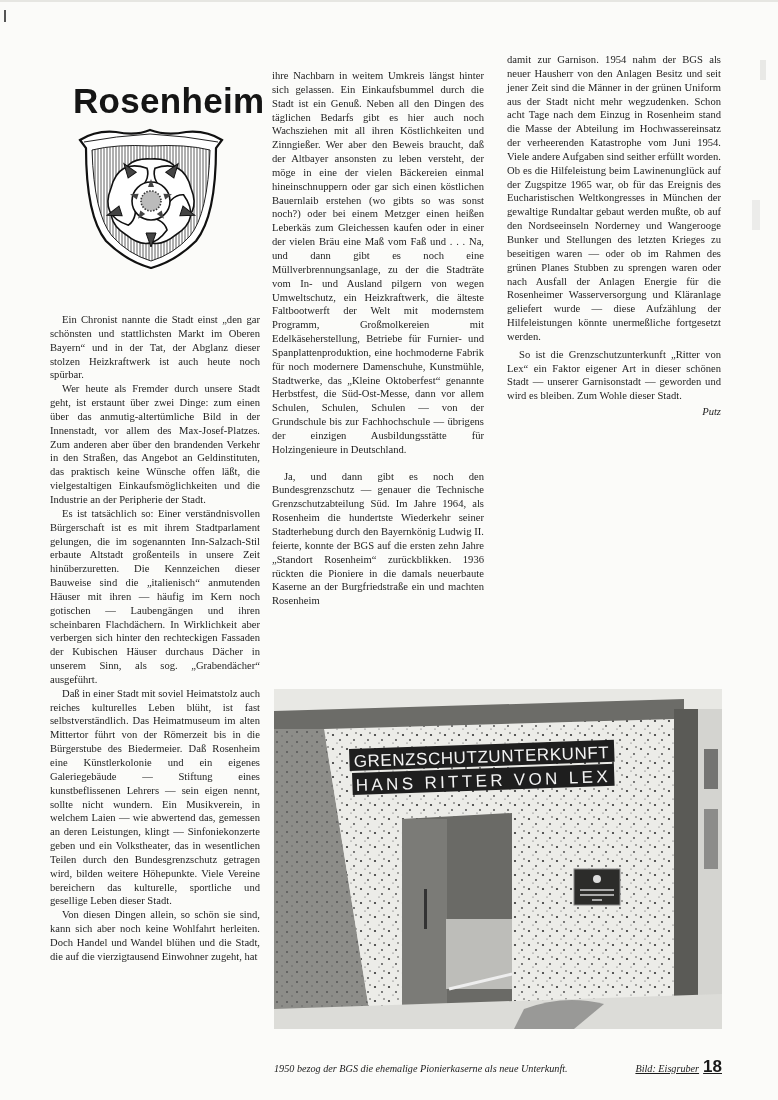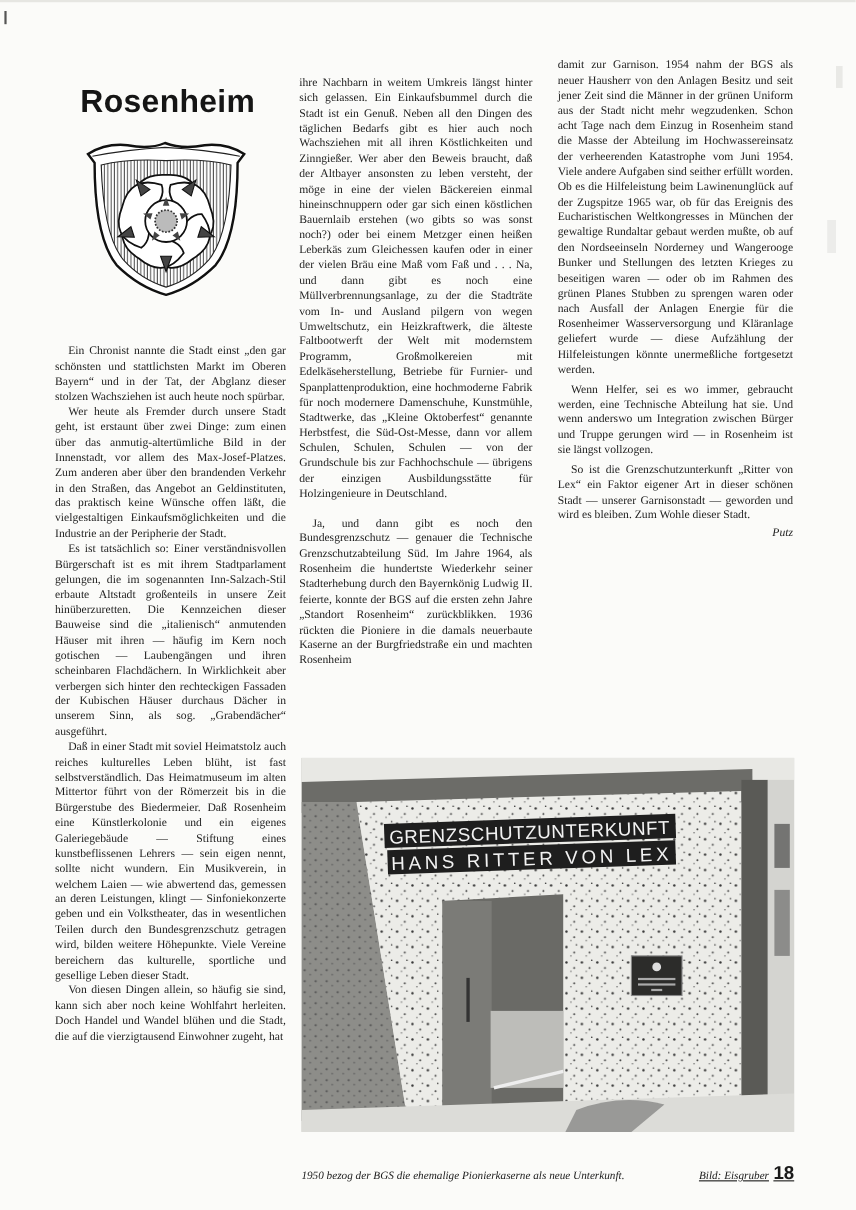--- a/index.html
+++ b/index.html
@@ -5,21 +5,21 @@
   html, body { margin:0; padding:0; }
   body {
     width:778px; height:1100px; background:#fbfbf9; position:relative; overflow:hidden;
     color:#1d1d1d;
     font-family:"DejaVu Serif", "Liberation Serif", serif;
   }
   .page-speck { position:absolute; background:#d8d8d4; }
   .title {
     position:absolute; left:73px; top:58px;
     font-family:"Liberation Sans", "DejaVu Sans", sans-serif;
-    font-weight:bold; font-size:29px; letter-spacing:0.3px; color:#151515;
+    font-weight:bold; font-size:35px; letter-spacing:0.3px; color:#151515;
   }
   .crest { position:absolute; left:76px; top:126px; width:150px; height:143px; }
   .col {
     position:absolute; font-size:10.6px; line-height:13.85px; text-align:justify;
     hyphens:manual; font-family:"Liberation Serif", "DejaVu Serif", serif;
   }
   .col p { margin:0; text-indent:12px; }
   .col p.noind { text-indent:0; }
   .col p.gap { margin-top:13px; }
   .col p.gap-s { margin-top:4px; }
@@ -81,35 +81,34 @@
       <path d="M0,-22 L3,-14 L-3,-14 Z" transform="rotate(72)"></path>
       <path d="M0,-22 L3,-14 L-3,-14 Z" transform="rotate(144)"></path>
       <path d="M0,-22 L3,-14 L-3,-14 Z" transform="rotate(216)"></path>
       <path d="M0,-22 L3,-14 L-3,-14 Z" transform="rotate(288)"></path>
     </g>
     <circle r="10" fill="#bbb" stroke="#333" stroke-dasharray="1.5 1.5"></circle>
   </g>
 </svg>
 
 <div class="col" id="col1">
-  <p>Ein Chronist nannte die Stadt einst „den gar schönsten und stattlichsten Markt im Oberen Bayern“ und in der Tat, der Abglanz dieser stolzen Wachsziehen ist auch heute noch spürbar.</p>
+  <p>Ein Chronist nannte die Stadt einst „den gar schönsten und stattlichsten Markt im Oberen Bayern“ und in der Tat, der Abglanz dieser stolzen Heizkraftwerk ist auch heute noch spürbar.</p>
   <p>Wer heute als Fremder durch unsere Stadt geht, ist erstaunt über zwei Dinge: zum einen über das anmutig-altertümliche Bild in der Innenstadt, vor allem des Max-Josef-Platzes. Zum anderen aber über den brandenden Verkehr in den Straßen, das Angebot an Geldinstituten, das praktisch keine Wünsche offen läßt, die vielgestaltigen Einkaufsmöglichkeiten und die Industrie an der Peripherie der Stadt.</p>
   <p>Es ist tatsächlich so: Einer verständnisvollen Bürgerschaft ist es mit ihrem Stadtparlament gelungen, die im sogenannten Inn-Salzach-Stil erbaute Altstadt großenteils in unsere Zeit hinüberzuretten. Die Kennzeichen dieser Bauweise sind die „italienisch“ anmutenden Häuser mit ihren — häufig im Kern noch gotischen — Laubengängen und ihren scheinbaren Flachdächern. In Wirklichkeit aber verbergen sich hinter den rechteckigen Fassaden der Kubischen Häuser durchaus Dächer in unserem Sinn, als sog. „Grabendächer“ ausgeführt.</p>
   <p>Daß in einer Stadt mit soviel Heimatstolz auch reiches kulturelles Leben blüht, ist fast selbstverständlich. Das Heimatmuseum im alten Mittertor führt von der Römerzeit bis in die Bürgerstube des Biedermeier. Daß Rosenheim eine Künstlerkolonie und ein eigenes Galeriegebäude — Stiftung eines kunstbeflissenen Lehrers — sein eigen nennt, sollte nicht wundern. Ein Musikverein, in welchem Laien — wie abwertend das, gemessen an deren Leistungen, klingt — Sinfoniekonzerte geben und ein Volkstheater, das in wesentlichen Teilen durch den Bundesgrenzschutz getragen wird, bilden weitere Höhepunkte. Viele Vereine bereichern das kulturelle, sportliche und gesellige Leben dieser Stadt.</p>
-  <p>Von diesen Dingen allein, so häufig sie sind, kann sich aber noch keine Wohlfahrt herleiten. Doch Handel und Wandel blühen und die Stadt, die auf die vierzigtausend Einwohner zugeht, hat</p>
+  <p>Von diesen Dingen allein, so schön sie sind, kann sich aber noch keine Wohlfahrt herleiten. Doch Handel und Wandel blühen und die Stadt, die auf die vierzigtausend Einwohner zugeht, hat</p>
 </div>
 
 <div class="col" id="col2">
   <p class="noind">ihre Nachbarn in weitem Umkreis längst hinter sich gelassen. Ein Einkaufsbummel durch die Stadt ist ein Genuß. Neben all den Dingen des täglichen Bedarfs gibt es hier auch noch Wachsziehen mit all ihren Köstlichkeiten und Zinngießer. Wer aber den Beweis braucht, daß der Altbayer ansonsten zu leben versteht, der möge in eine der vielen Bäckereien einmal hineinschnuppern oder gar sich einen köstlichen Bauernlaib erstehen (wo gibts so was sonst noch?) oder bei einem Metzger einen heißen Leberkäs zum Gleichessen kaufen oder in einer der vielen Bräu eine Maß vom Faß und . . . Na, und dann gibt es noch eine Müllverbrennungsanlage, zu der die Stadträte vom In- und Ausland pilgern von wegen Umweltschutz, ein Heizkraftwerk, die älteste Faltbootwerft der Welt mit modernstem Programm, Großmolkereien mit Edelkäseherstellung, Betriebe für Furnier- und Spanplattenproduktion, eine hochmoderne Fabrik für noch modernere Damenschuhe, Kunstmühle, Stadtwerke, das „Kleine Oktoberfest“ genannte Herbstfest, die Süd-Ost-Messe, dann vor allem Schulen, Schulen, Schulen — von der Grundschule bis zur Fachhochschule — übrigens der einzigen Ausbildungsstätte für Holzingenieure in Deutschland.</p>
   <p class="gap">Ja, und dann gibt es noch den Bundesgrenzschutz — genauer die Technische Grenzschutzabteilung Süd. Im Jahre 1964, als Rosenheim die hundertste Wiederkehr seiner Stadterhebung durch den Bayernkönig Ludwig II. feierte, konnte der BGS auf die ersten zehn Jahre „Standort Rosenheim“ zurückblikken. 1936 rückten die Pioniere in die damals neuerbaute Kaserne an der Burgfriedstraße ein und machten Rosenheim</p>
 </div>
 
 <div class="col" id="col3">
   <p class="noind">damit zur Garnison. 1954 nahm der BGS als neuer Hausherr von den Anlagen Besitz und seit jener Zeit sind die Männer in der grünen Uniform aus der Stadt nicht mehr wegzudenken. Schon acht Tage nach dem Einzug in Rosenheim stand die Masse der Abteilung im Hochwassereinsatz der verheerenden Katastrophe vom Juni 1954. Viele andere Aufgaben sind seither erfüllt worden. Ob es die Hilfeleistung beim Lawinenunglück auf der Zugspitze 1965 war, ob für das Ereignis des Eucharistischen Weltkongresses in München der gewaltige Rundaltar gebaut werden mußte, ob auf den Nordseeinseln Norderney und Wangerooge Bunker und Stellungen des letzten Krieges zu beseitigen waren — oder ob im Rahmen des grünen Planes Stubben zu sprengen waren oder nach Ausfall der Anlagen Energie für die Rosenheimer Wasserversorgung und Kläranlage geliefert wurde — diese Aufzählung der Hilfeleistungen könnte unermeßliche fortgesetzt werden.</p>
-  <p class="gap-s">Wenn Helfer, sei es wo immer, gebraucht werden, eine Technische Abteilung hat sie. Und wenn anderswo um Integration zwischen Bürger und Truppe gerungen wird — in Rosenheim ist sie längst vollzogen.</p>
   <p class="gap-s">So ist die Grenzschutzunterkunft „Ritter von Lex“ ein Faktor eigener Art in dieser schönen Stadt — unserer Garnisonstadt — geworden und wird es bleiben. Zum Wohle dieser Stadt.</p>
   <div class="sig">Putz</div>
 </div>
 
 <div class="photo">
   <svg width="448" height="340" viewBox="0 0 448 340">
     <defs>
       <pattern id="stucco" width="14" height="14" patternUnits="userSpaceOnUse">
         <rect width="14" height="14" fill="#ecece8"></rect>
         <circle cx="3" cy="4" r="1.1" fill="#333"></circle>

